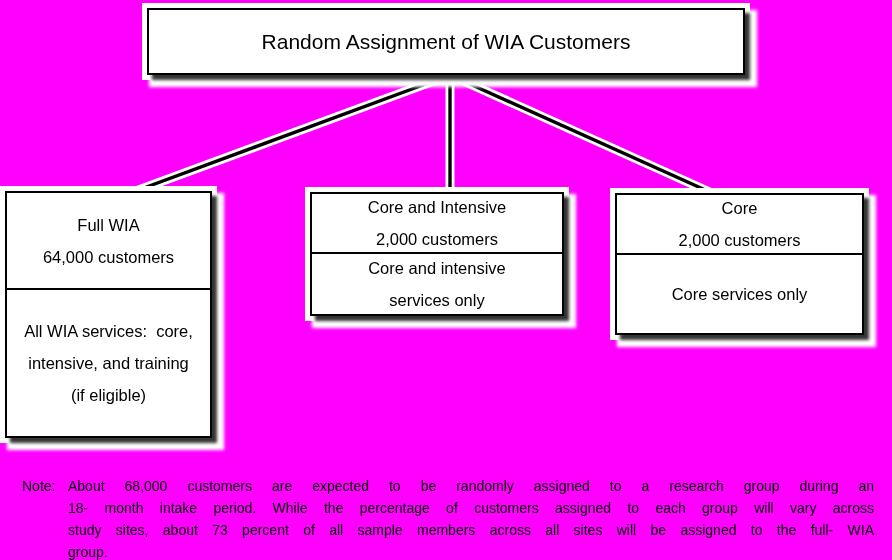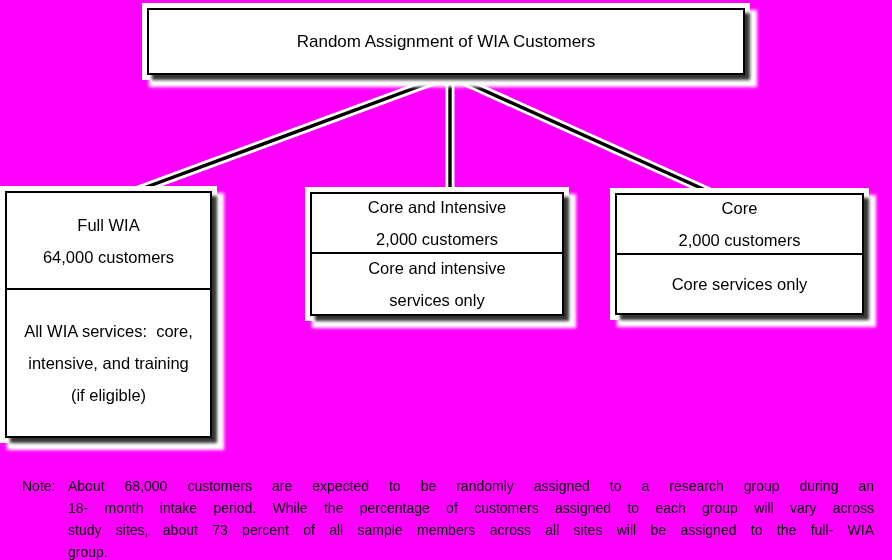--- a/index.html
+++ b/index.html
@@ -30,29 +30,29 @@
       5px 5px 3px rgba(35,35,35,0.92),
       0 0 0 5px #ffffff,
       7px 7px 3px 5px #ffffff;
   }
   .title-box {
     left: 147px; top: 8px;
     width: 598px; height: 67px;
     display: flex;
     align-items: center;
     justify-content: center;
-    font-size: 17px;
+    font-size: 21px;
   }
   .node-box {
     display: flex;
     flex-direction: column;
   }
   .box-full-wia   { left: 5px;   top: 191px; width: 207px; height: 247px; }
   .box-core-int   { left: 310px; top: 192px; width: 254px; height: 124px; }
-  .box-core-only  { left: 615px; top: 193px; width: 249px; height: 122px; }
+  .box-core-only  { left: 615px; top: 193px; width: 249px; height: 142px; }
   .section {
     display: flex;
     flex-direction: column;
     align-items: center;
     justify-content: center;
     text-align: center;
     font-size: 16.5px;
     line-height: 24px;
     gap: 8px;
   }

